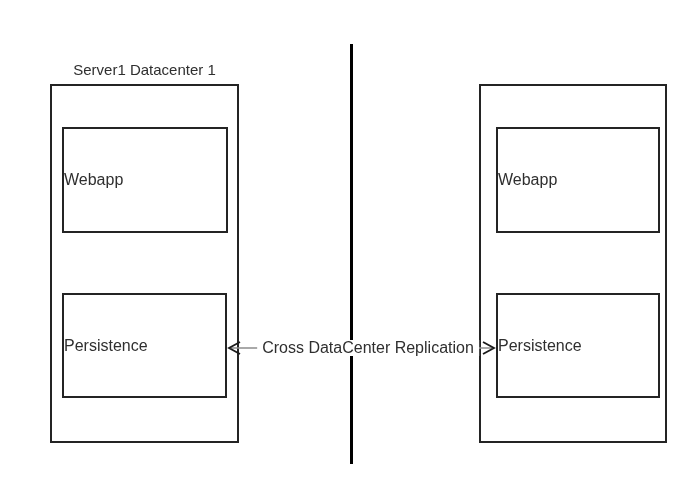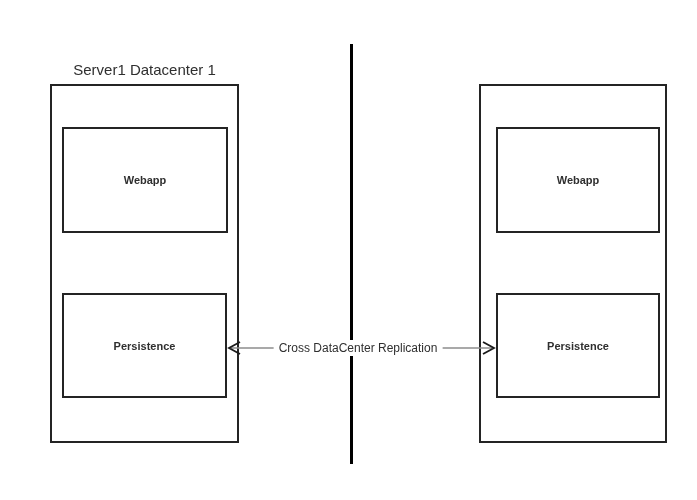--- a/index.html
+++ b/index.html
@@ -53,45 +53,43 @@
     z-index: 2;
   }
   .outer-left  { left: 50px;  width: 189px; }
   .outer-right { left: 479px; width: 188px; }
   .inner-box {
     position: absolute;
     border: 2px solid var(--color-border);
     background: var(--color-background);
     display: flex;
     align-items: center;
-    justify-content: center;
-    font-size: 11px;
+    font-size: 16px;
     z-index: 3;
-    font-weight: bold;
   }
   .webapp-left       { left: 62px;  top: 127px; width: 166px; height: 106px; }
   .persistence-left  { left: 62px;  top: 293px; width: 165px; height: 105px; }
   .webapp-right      { left: 496px; top: 127px; width: 164px; height: 106px; }
   .persistence-right { left: 496px; top: 293px; width: 164px; height: 105px; }
   .arrow-svg {
     position: absolute;
     left: 227px;
     top: 340px;
     width: 269px;
     height: 16px;
     z-index: 4;
   }
   .edge-label {
     position: absolute;
-    left: 358px;
+    left: 368px;
     top: 340px;
     transform: translateX(-50%);
     background: var(--color-background);
     padding: 0 5px;
-    font-size: 12px;
+    font-size: 16px;
     line-height: 16px;
     white-space: nowrap;
     z-index: 5;
     text-align: center;
   }
 </style>
 </head>
 <body>
 
 <div class="canvas">

